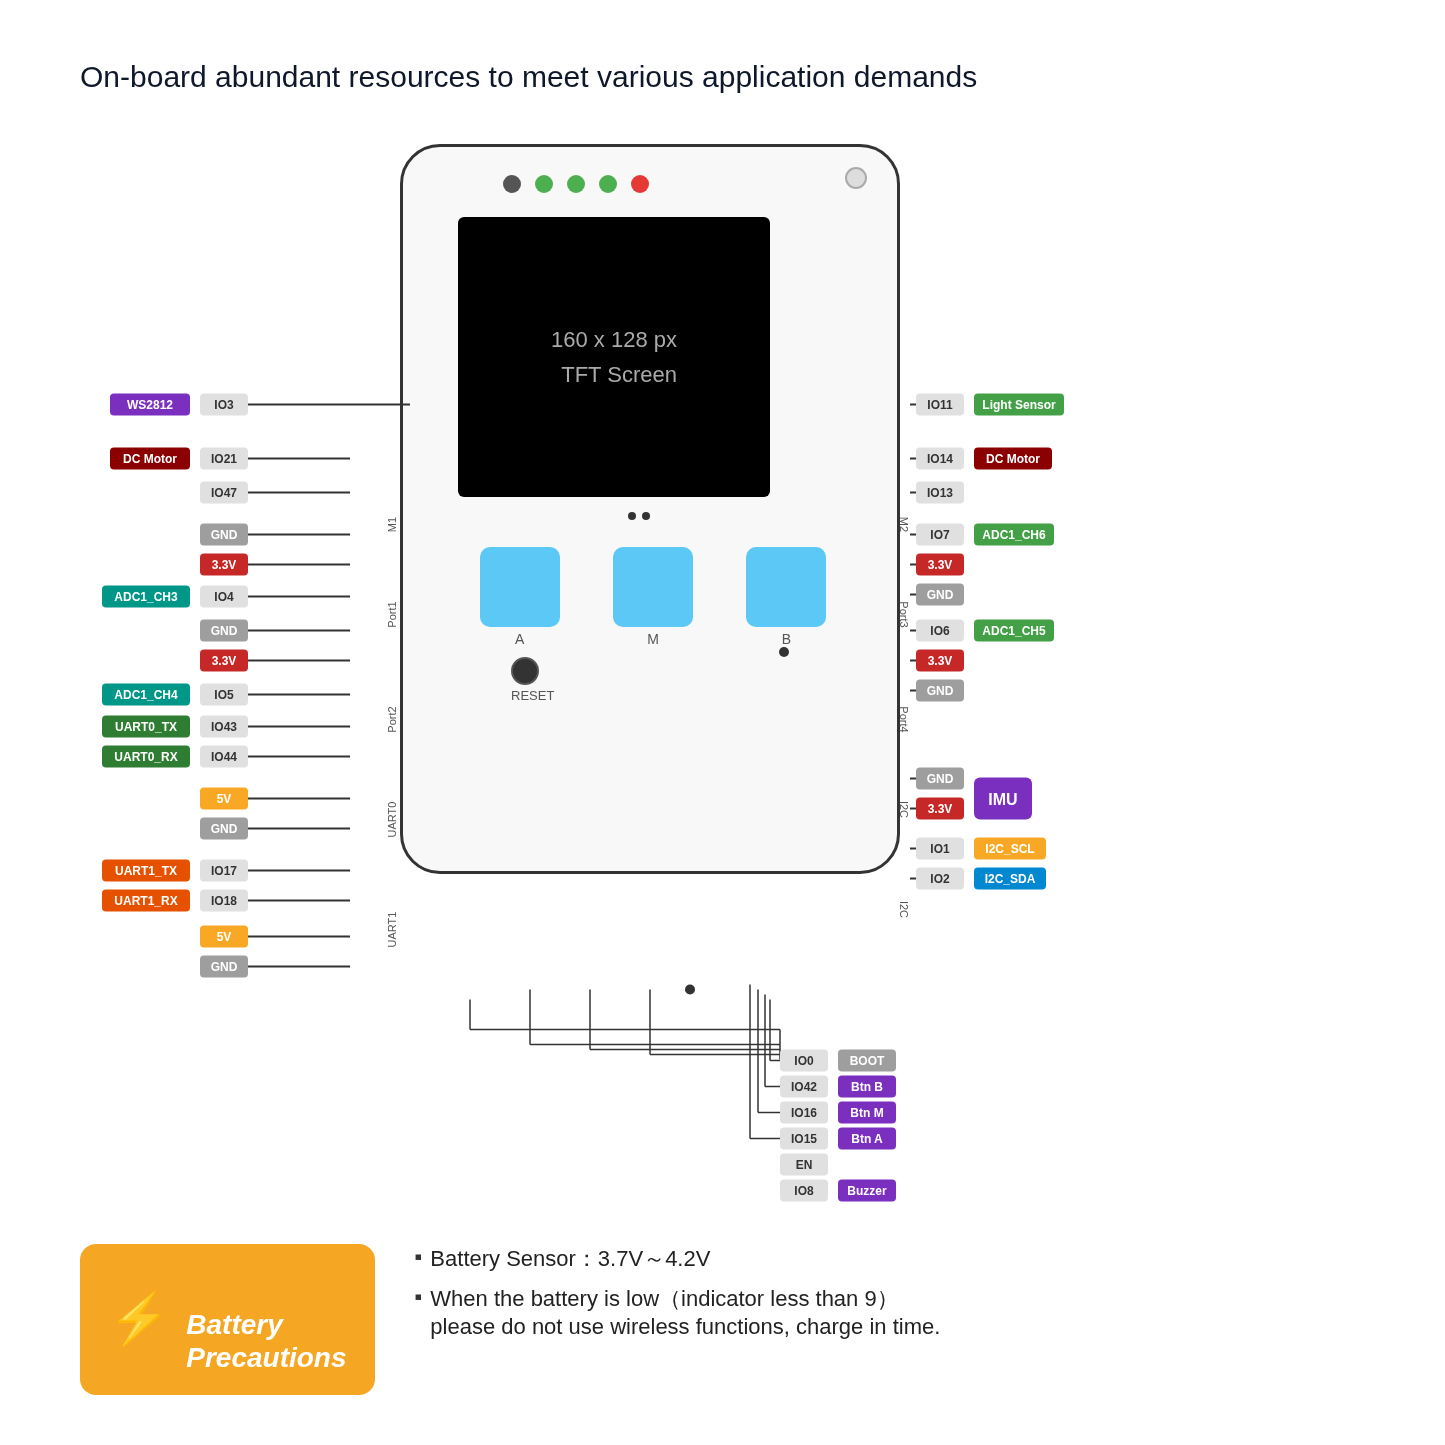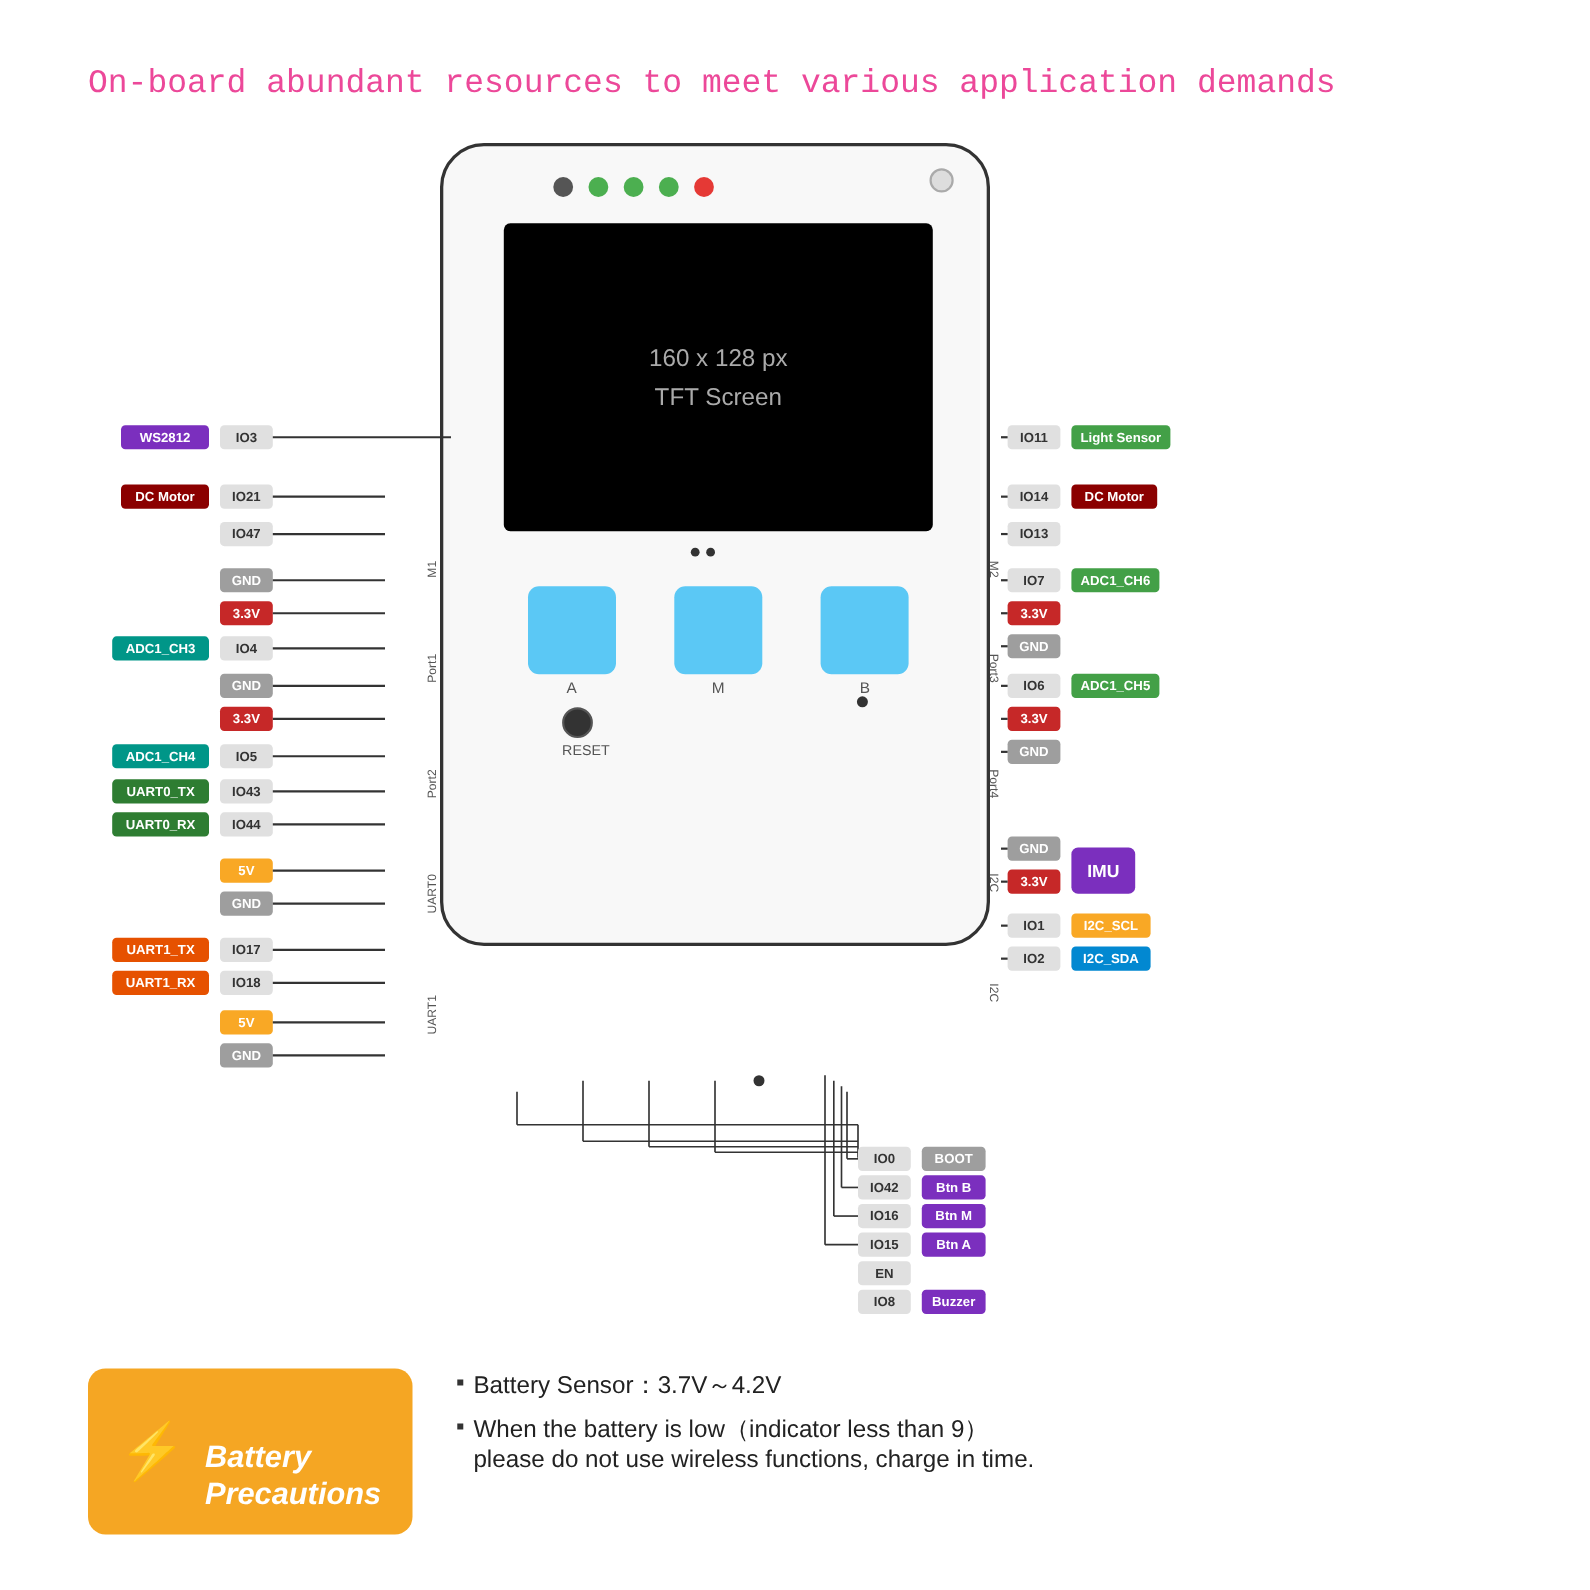--- a/index.html
+++ b/index.html
@@ -24,23 +24,22 @@
     .main-title {
       font-size: 82px;
       font-weight: 900;
       color: #111;
       margin-bottom: 20px;
       line-height: 1.1;
     }
 
     .subtitle {
       font-size: 30px;
-      color: #ec4899;
-      margin-bottom: 26px;
-      font-family: Liberation Mono, monospace;
+      color: #0f172a;
+      margin-bottom: 40px;
     }
 
     
     .diagram-area {
       width: 100%;
       flex: 1;
       position: relative;
     }
 
     
@@ -80,30 +79,30 @@
       border-radius: 50%;
       border: 2px solid #aaa;
       background: #ddd;
     }
 
     
     .tft-screen {
       position: absolute;
       top: 70px;
       left: 55px;
-      width: 390px;
+      width: 312px;
       height: 280px;
       background: #000;
       border-radius: 6px;
       display: flex;
       align-items: center;
       justify-content: center;
       color: #aaa;
       font-size: 24px;
-      text-align: center;
+      text-align: right;
       line-height: 1.5;
     }
 
     
     .screen-connector {
       position: absolute;
       top: 365px;
       left: 225px;
       display: flex;
       gap: 6px;

